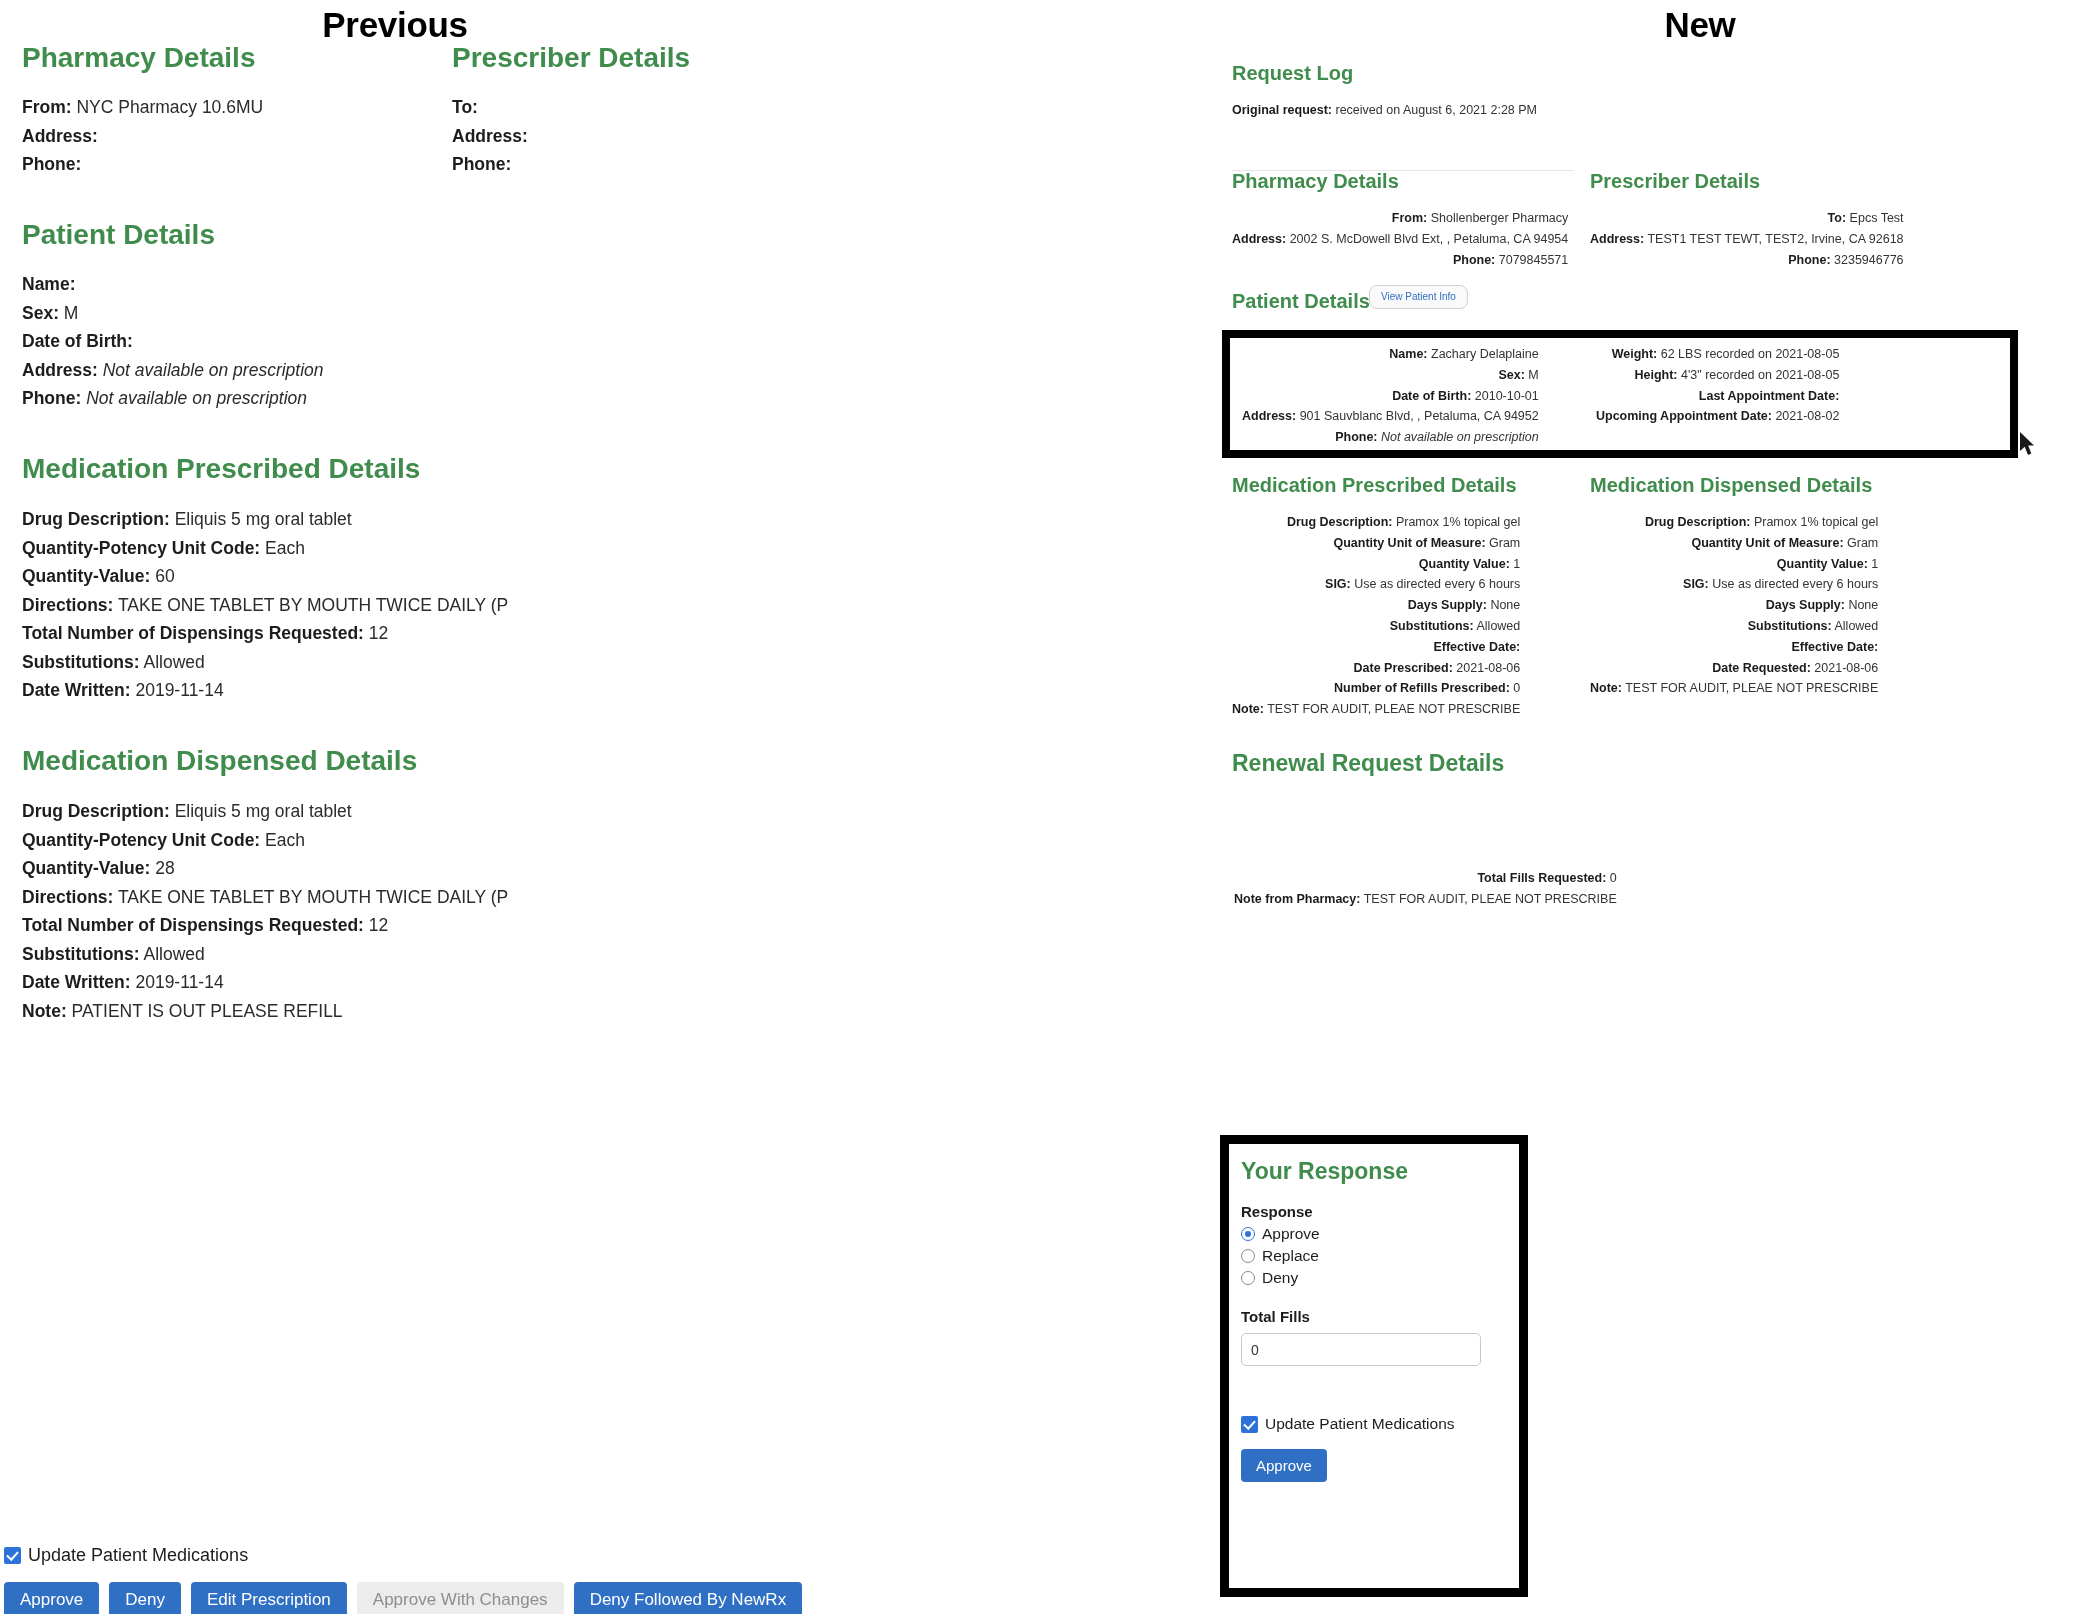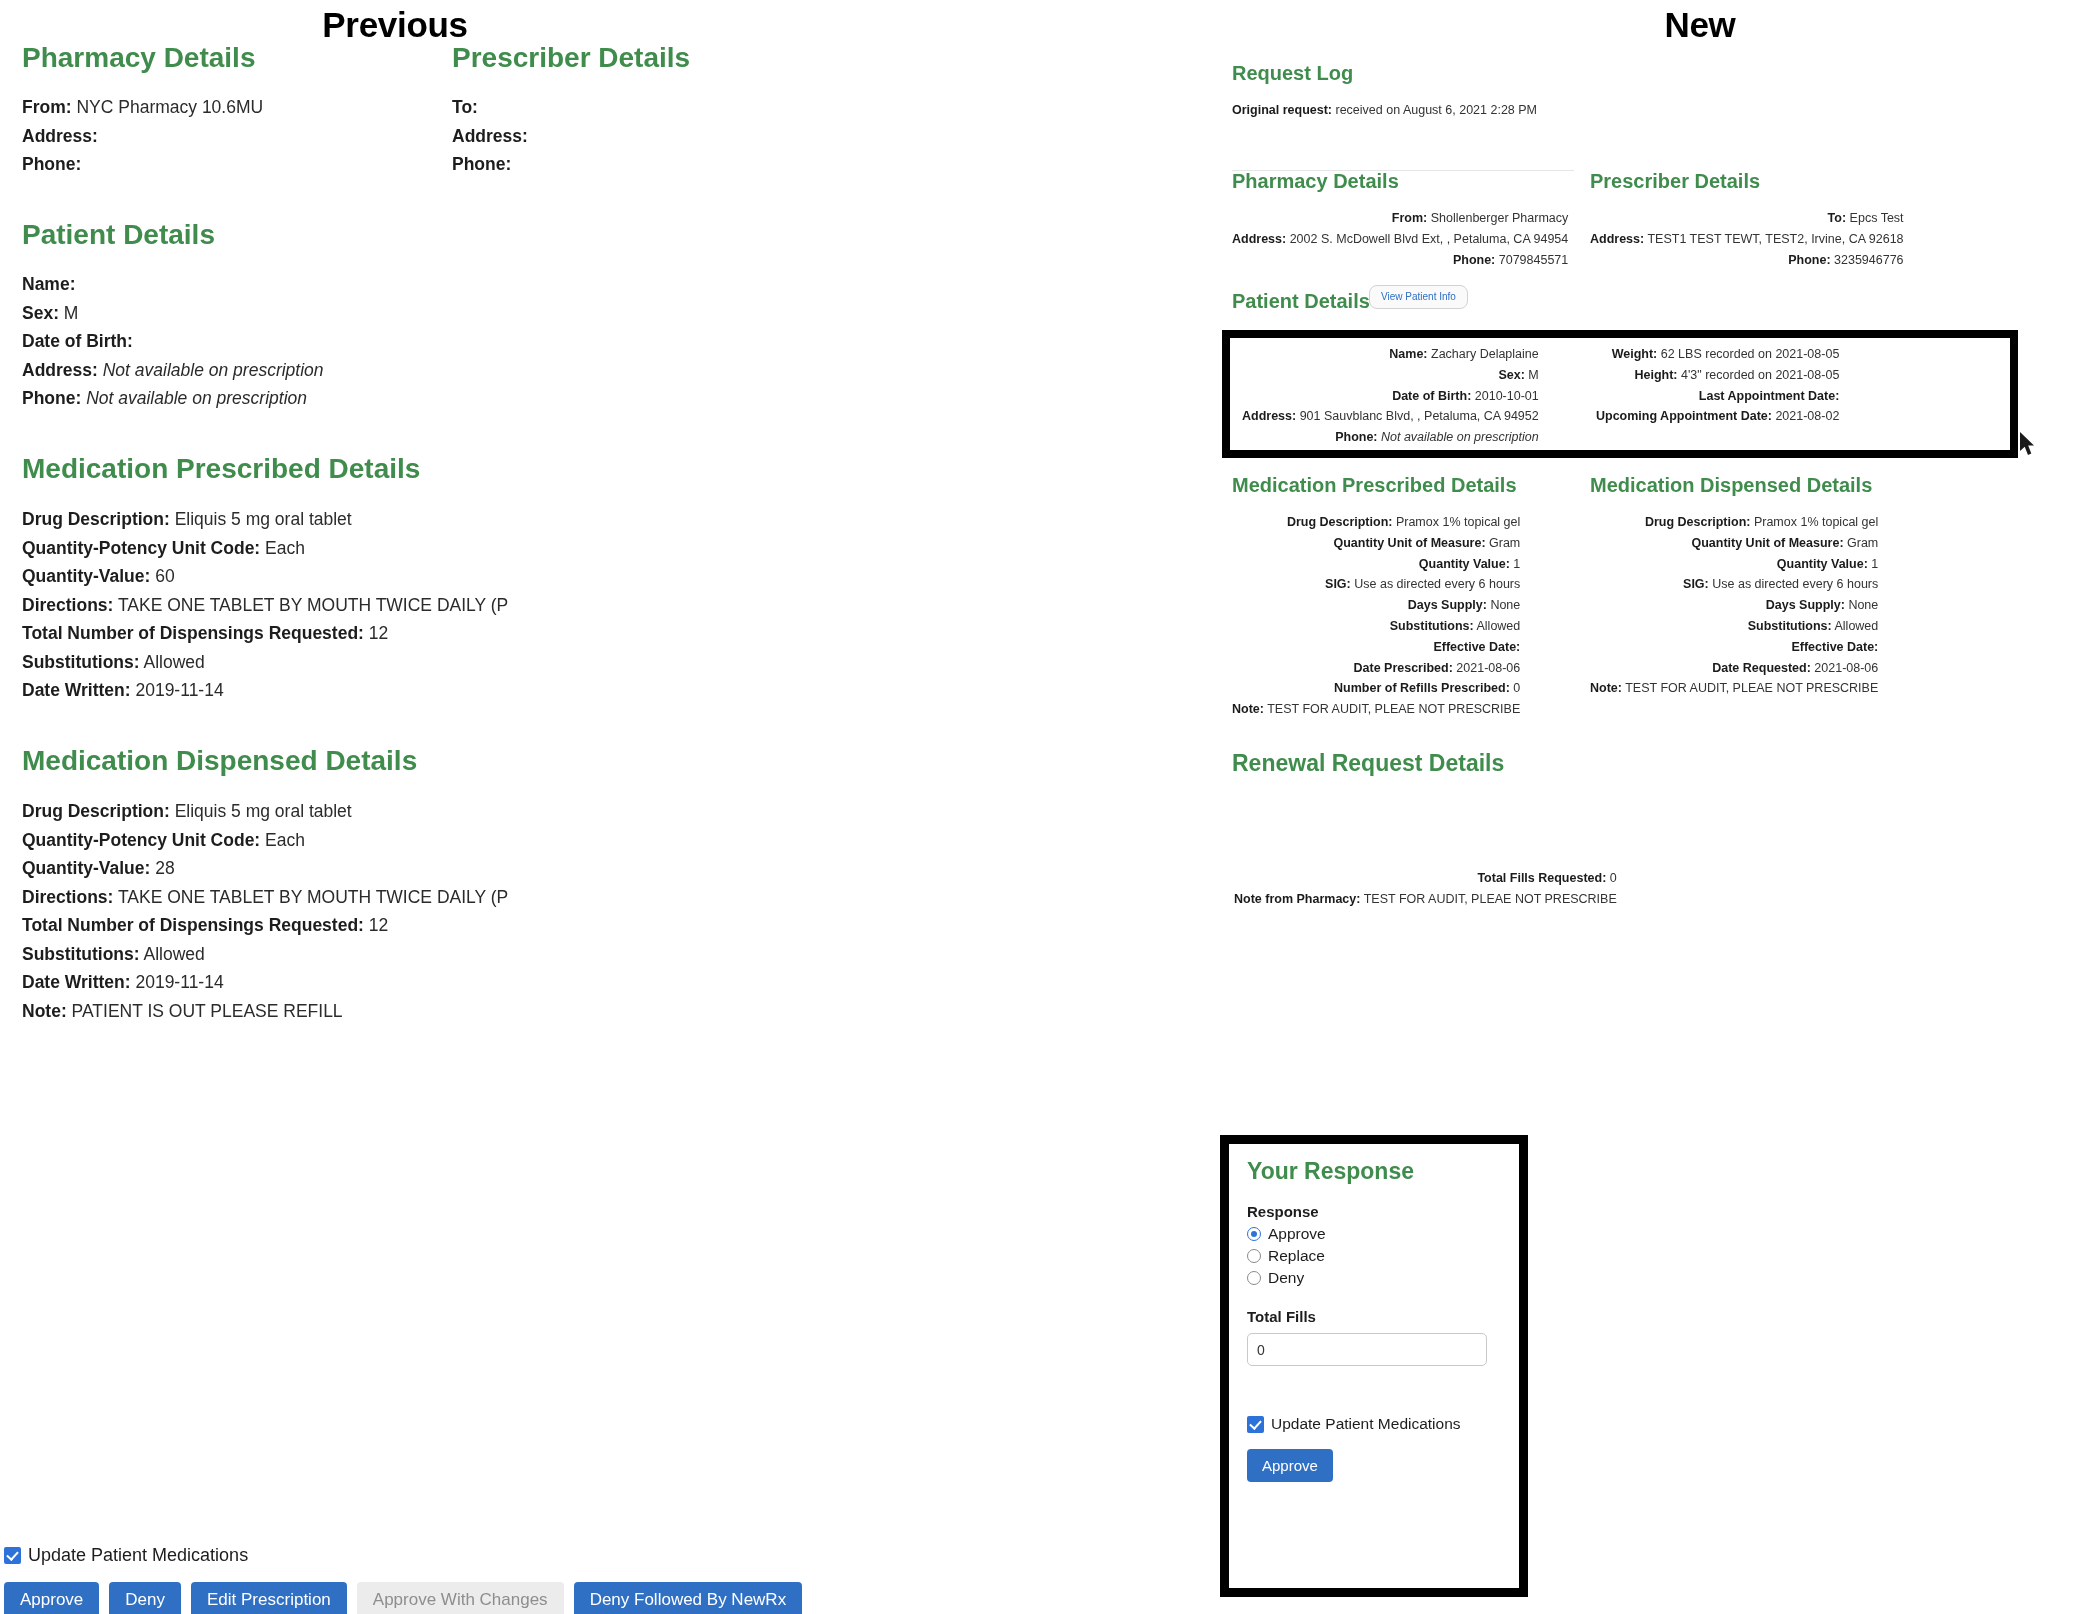--- a/index.html
+++ b/index.html
@@ -185,21 +185,21 @@
   #rp-renewal-rows { left: 14px; top: 832px; margin-top: 36px; }
 
   
   #rp-response-box {
     position: absolute;
     left: 0px; top: 1135px;
     width: 308px; height: 462px;
     border: 9px solid #000;
     background: #fff;
   }
-  #rp-response-inner { position: absolute; left: 18px; top: 14px; right: 6px; }
+  #rp-response-inner { position: absolute; left: 12px; top: 14px; right: 6px; }
   #rp-response-h { font-size: 23px; color:#3f8c4c; font-weight: bold; margin: 0 0 18px 0; }
   .resp-label { font-size: 15px; font-weight: bold; color:#1d1d1d; margin-bottom: 3px; }
   .radio-row { display: flex; align-items: center; gap: 7px; height: 22px; }
   .radio {
     width: 14px; height: 14px; border-radius: 50%;
     border: 1.5px solid #8a8a8a; background: #fff;
     position: relative; flex: none; display:inline-block;
   }
   .radio.on { border-color: #2d72d9; }
   .radio.on::after {

